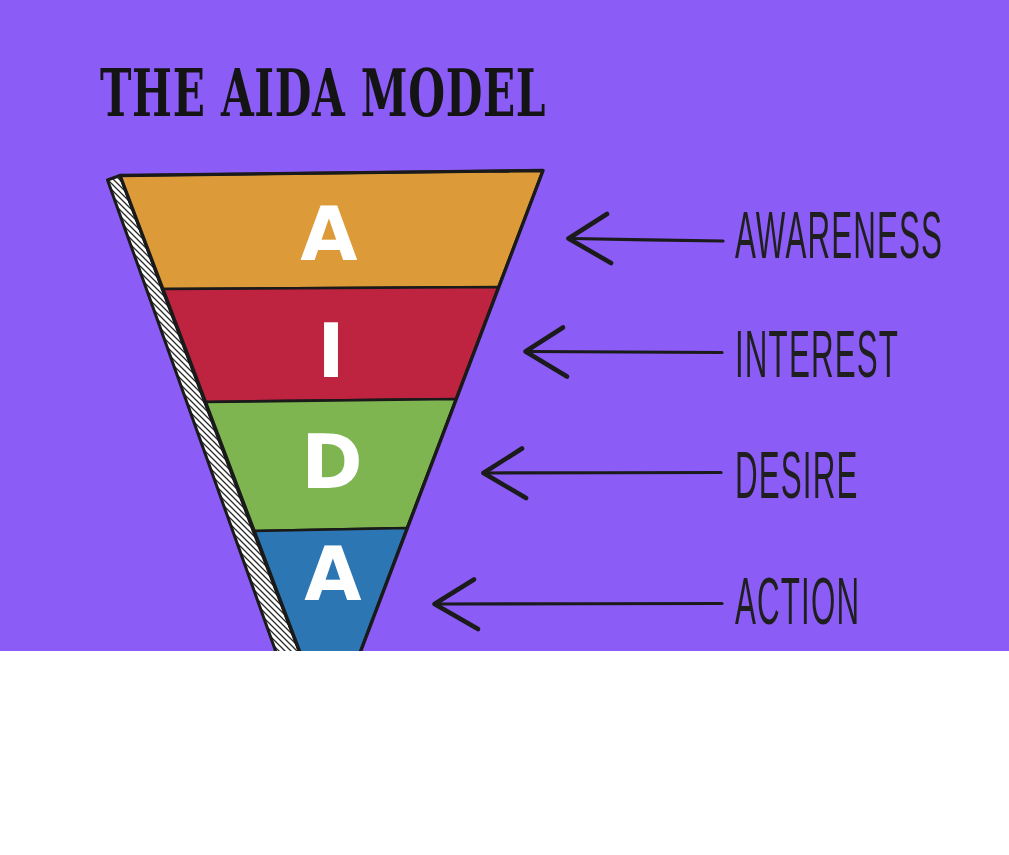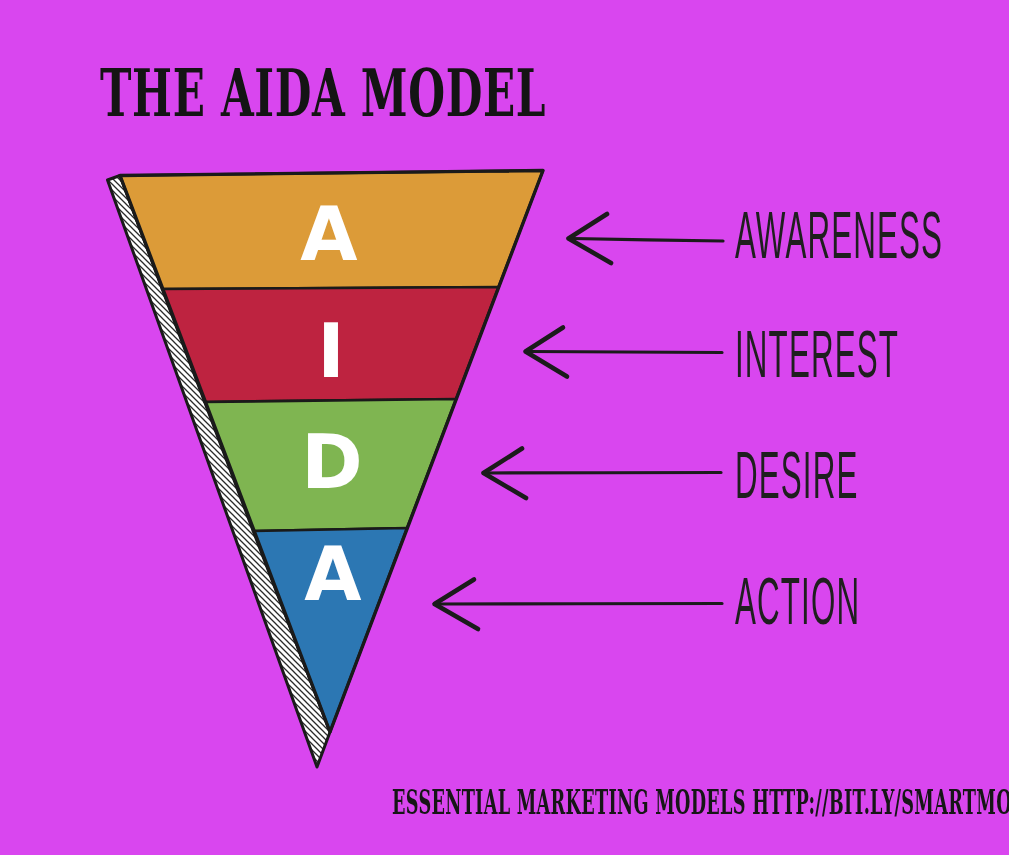--- a/index.html
+++ b/index.html
@@ -1,20 +1,20 @@
 <!DOCTYPE html>
 <html><head>
 <meta charset="utf-8">
 <style>
   html, body { margin: 0; padding: 0; background: #ffffff; }
   .canvas {
     position: relative;
     width: 1009px;
-    height: 855px;
-    background: #d946ef;
+    height: 651px;
+    background: #8b5cf6;
     overflow: hidden;
     font-family: "Liberation Sans", sans-serif;
   }
   .title {
     position: absolute;
     left: 100px;
     top: 61px;
     font-family: "DejaVu Serif", serif;
     font-weight: 700;
     font-size: 64px;

